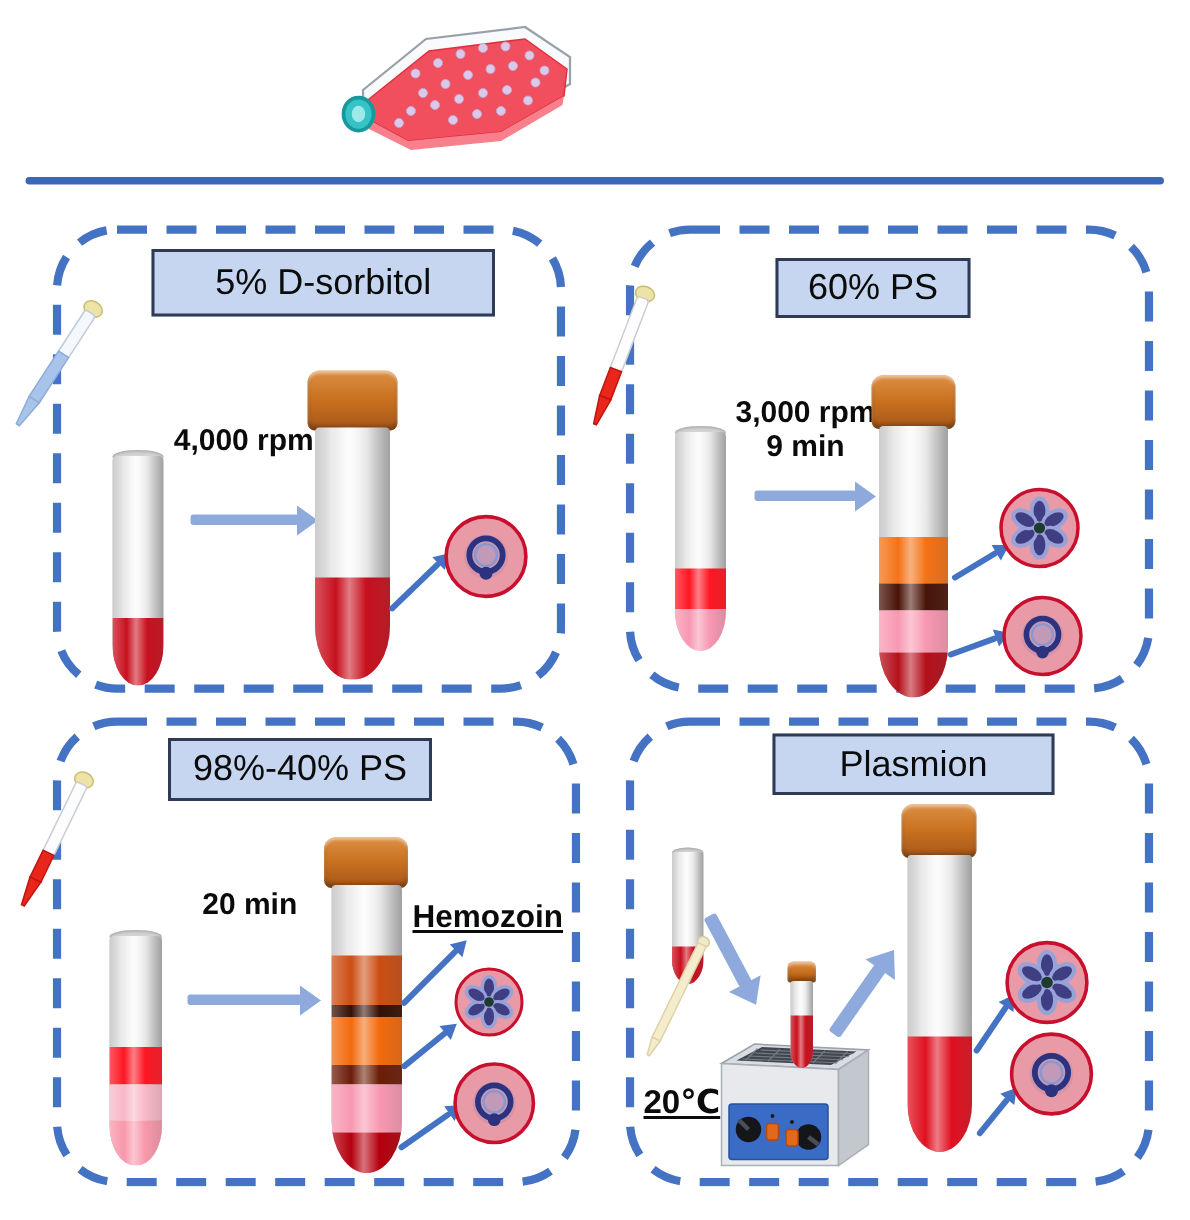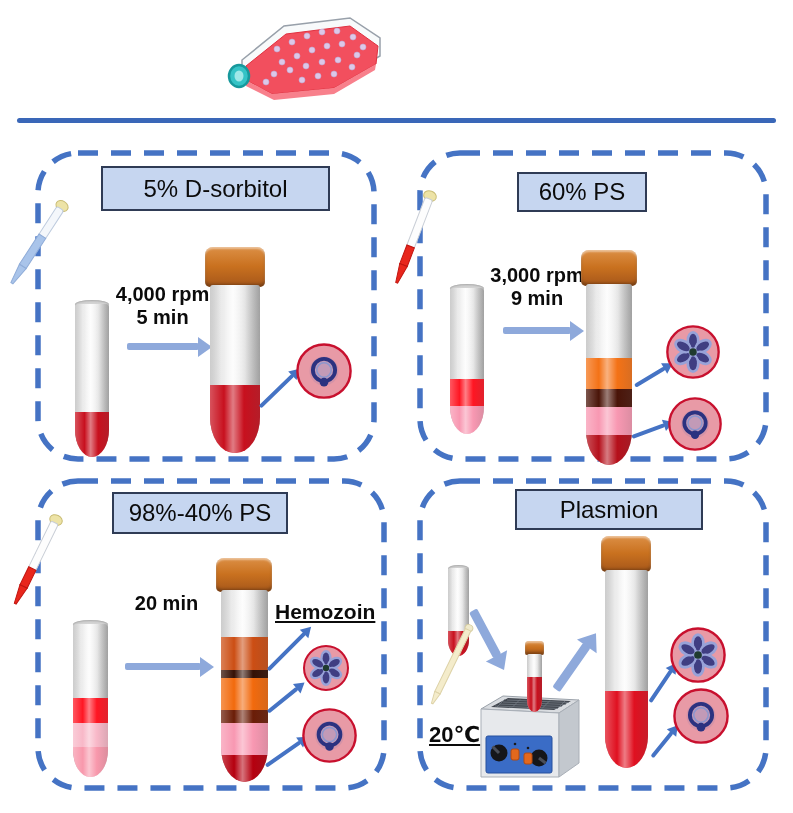--- a/index.html
+++ b/index.html
@@ -99,21 +99,20 @@
     </svg>
 
     <div class="ttop" style="left:40px;top:150px;width:34px;height:9px"></div>
     <div class="tube r34" style="left:40px;top:154px;width:34px;height:153px">
       <div class="sp"></div>
         <div class="lay" style="height:45px;background:#C8101E"></div>
     </div>
 
     <div class="spin" style="left:55px;top:133px;width:145px">
       <div>4,000 rpm</div>
-      <div>5 min</div>
     </div>
     <div class="arrow light" style="left:92px;top:193px;width:72px"></div>
 
     <div class="cap" style="left:170px;top:97px;width:60px;height:40px"></div>
     <div class="tube r46" style="left:175px;top:135px;width:50px;height:168px">
       <div class="sp"></div>
         <div class="lay" style="height:68px;background:#C8101E"></div>
     </div>
 
     <div class="arrow thin" style="left:225px;top:255px;width:46px;transform:rotate(-44deg)"></div>

